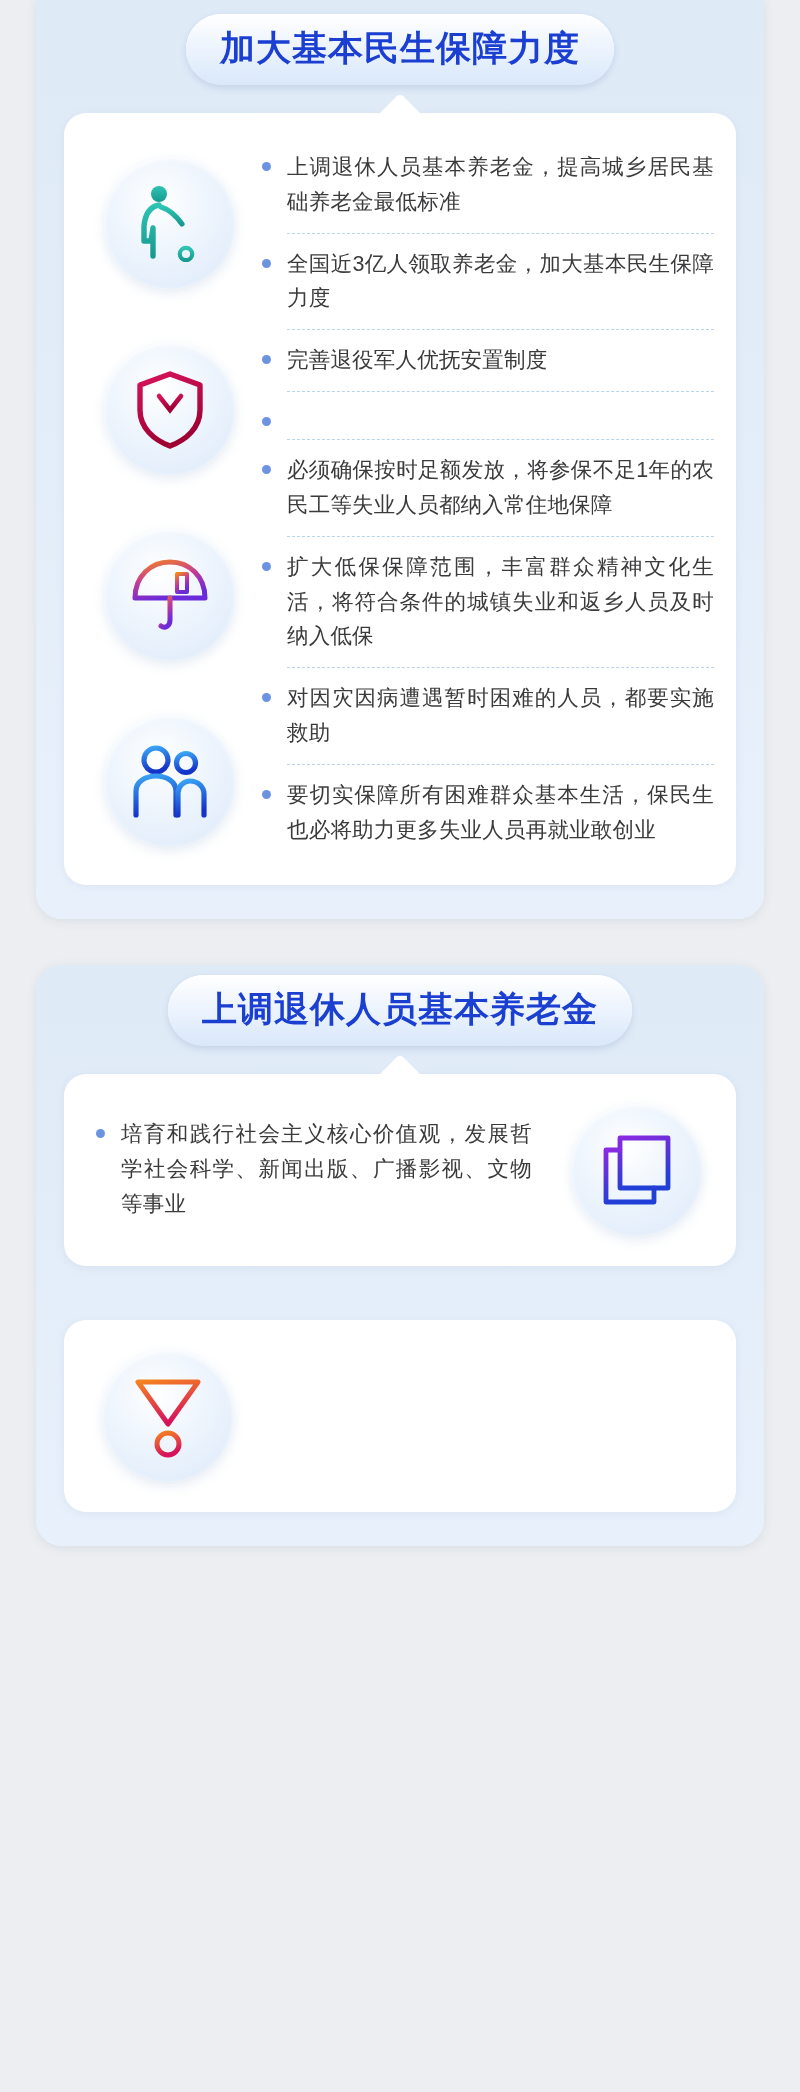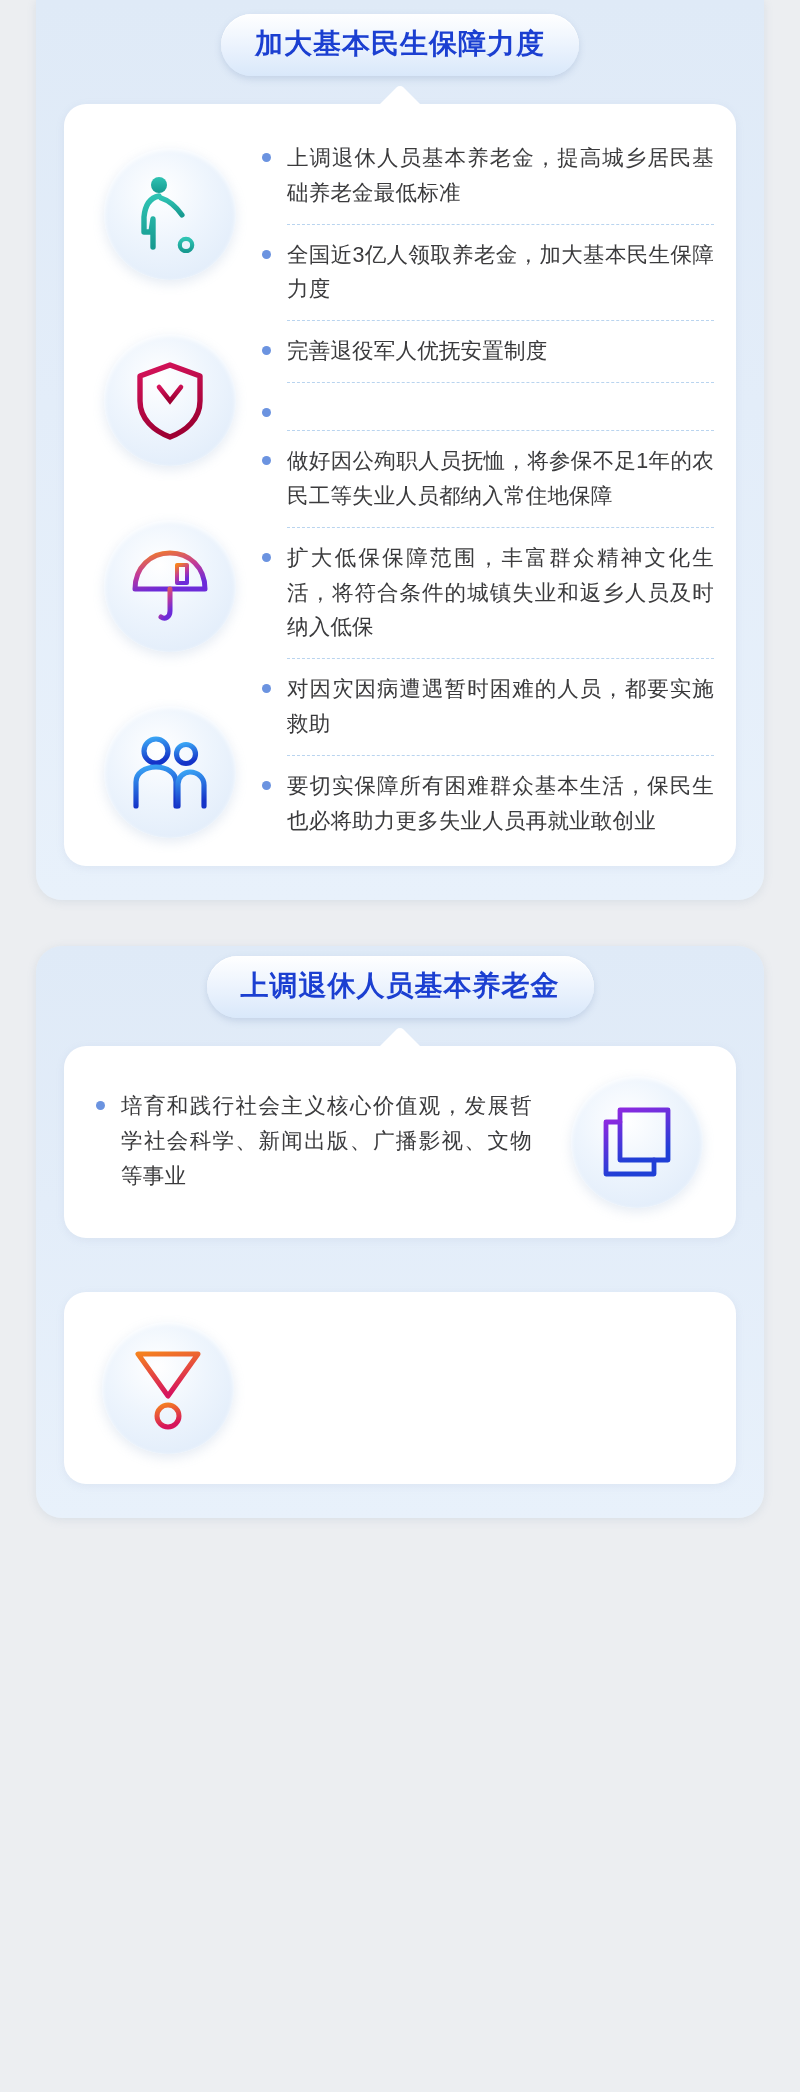--- a/index.html
+++ b/index.html
@@ -36,35 +36,35 @@
     position: relative;
     z-index: 4;
   }
   .pill {
     display: inline-block;
     padding: 11px 34px 13px 34px;
     border-radius: 999px;
     background: linear-gradient(180deg,#ffffff 0%, #eaf2fd 55%, #d9e8fa 100%);
     box-shadow: 0 3px 7px rgba(110,140,185,.25), inset 0 1px 0 #fff;
     color: #1b3fd1;
-    font-size: 28px;
+    font-size: 35px;
     font-weight: bold;
     letter-spacing: 1px;
     white-space: nowrap;
   }
   .section.first .pill-wrap { padding-top: 14px; }
 
   
   .panel {
     position: relative;
     margin: 28px 28px 0 28px;
     background: #ffffff;
     border-radius: 22px;
     box-shadow: 0 2px 9px rgba(130,150,180,.12);
-    padding: 26px 22px 16px 22px;
+    padding: 26px 22px 26px 22px;
   }
   .panel::before {
     content: "";
     position: absolute;
     top: -13px;
     left: 50%;
     margin-left: -17px;
     width: 34px; height: 34px;
     background: #ffffff;
     transform: rotate(45deg);
@@ -266,21 +266,21 @@
         </div>
         <div class="divider"></div>
 
         <div class="bullet">
           <span class="dot"></span>
         </div>
         <div class="divider"></div>
 
         <div class="bullet">
           <span class="dot"></span>
-          <span class="btext">做好因公殉职人员抚恤，将参保不足1年的农民工等失业人员都纳入常住地保障</span>
+          <span class="btext">必须确保按时足额发放，将参保不足1年的农民工等失业人员都纳入常住地保障</span>
         </div>
         <div class="divider"></div>
 
         <div class="bullet">
           <span class="dot"></span>
           <span class="btext">扩大低保保障范围，丰富群众精神文化生活，将符合条件的城镇失业和返乡人员及时纳入低保</span>
         </div>
         <div class="divider"></div>
 
         <div class="bullet">

